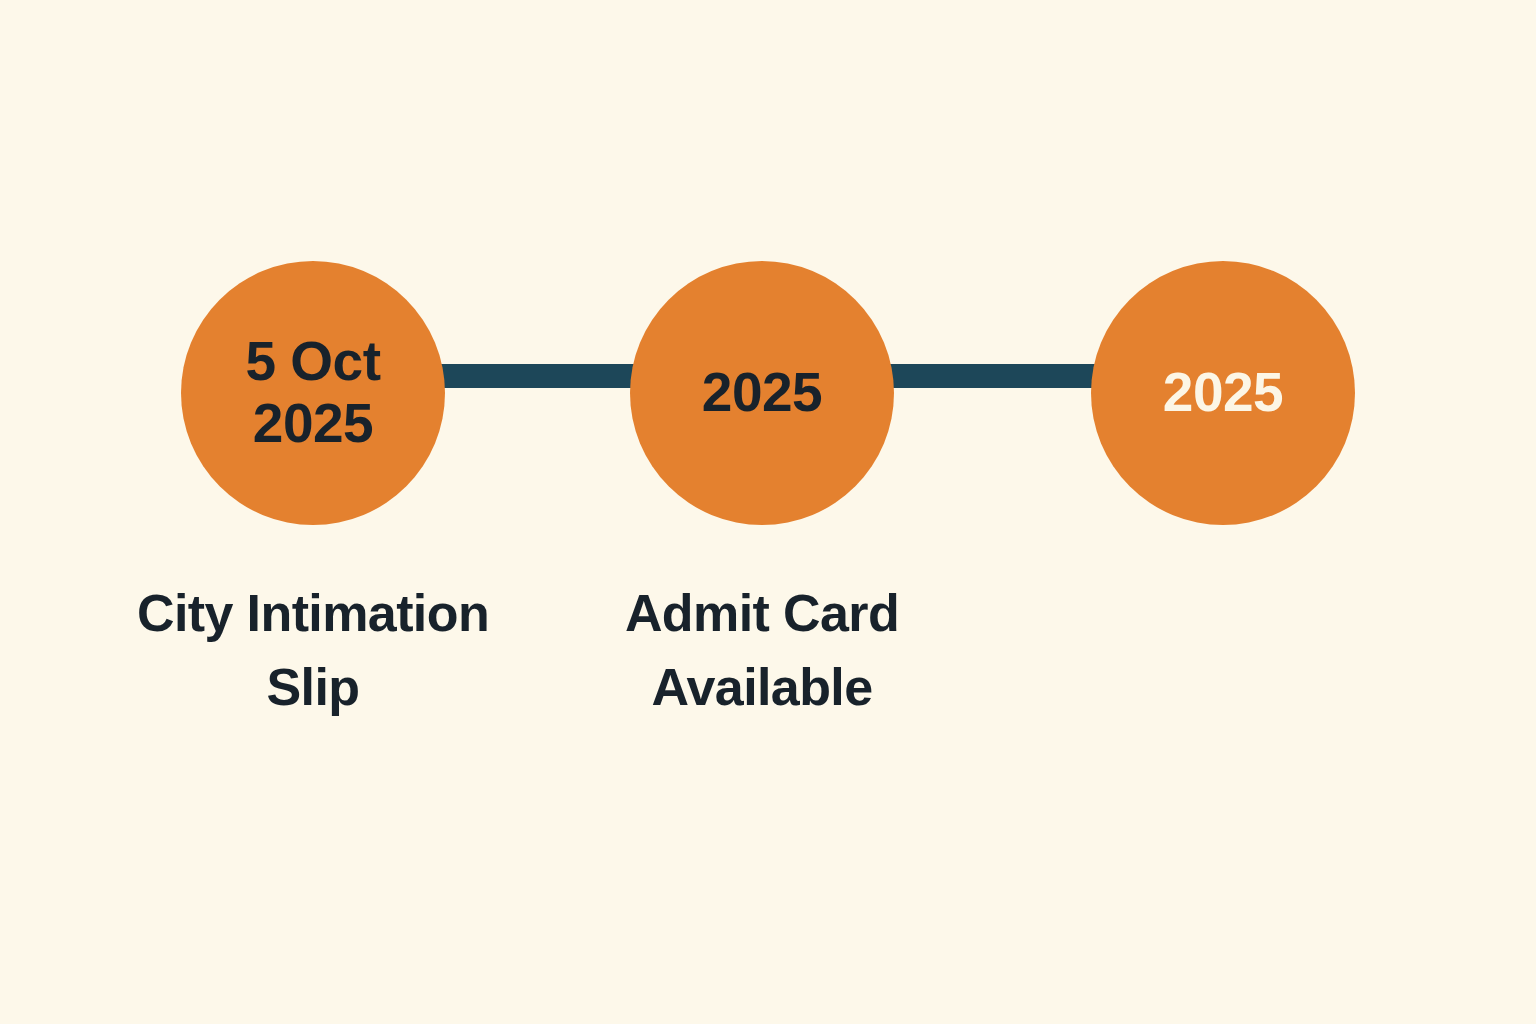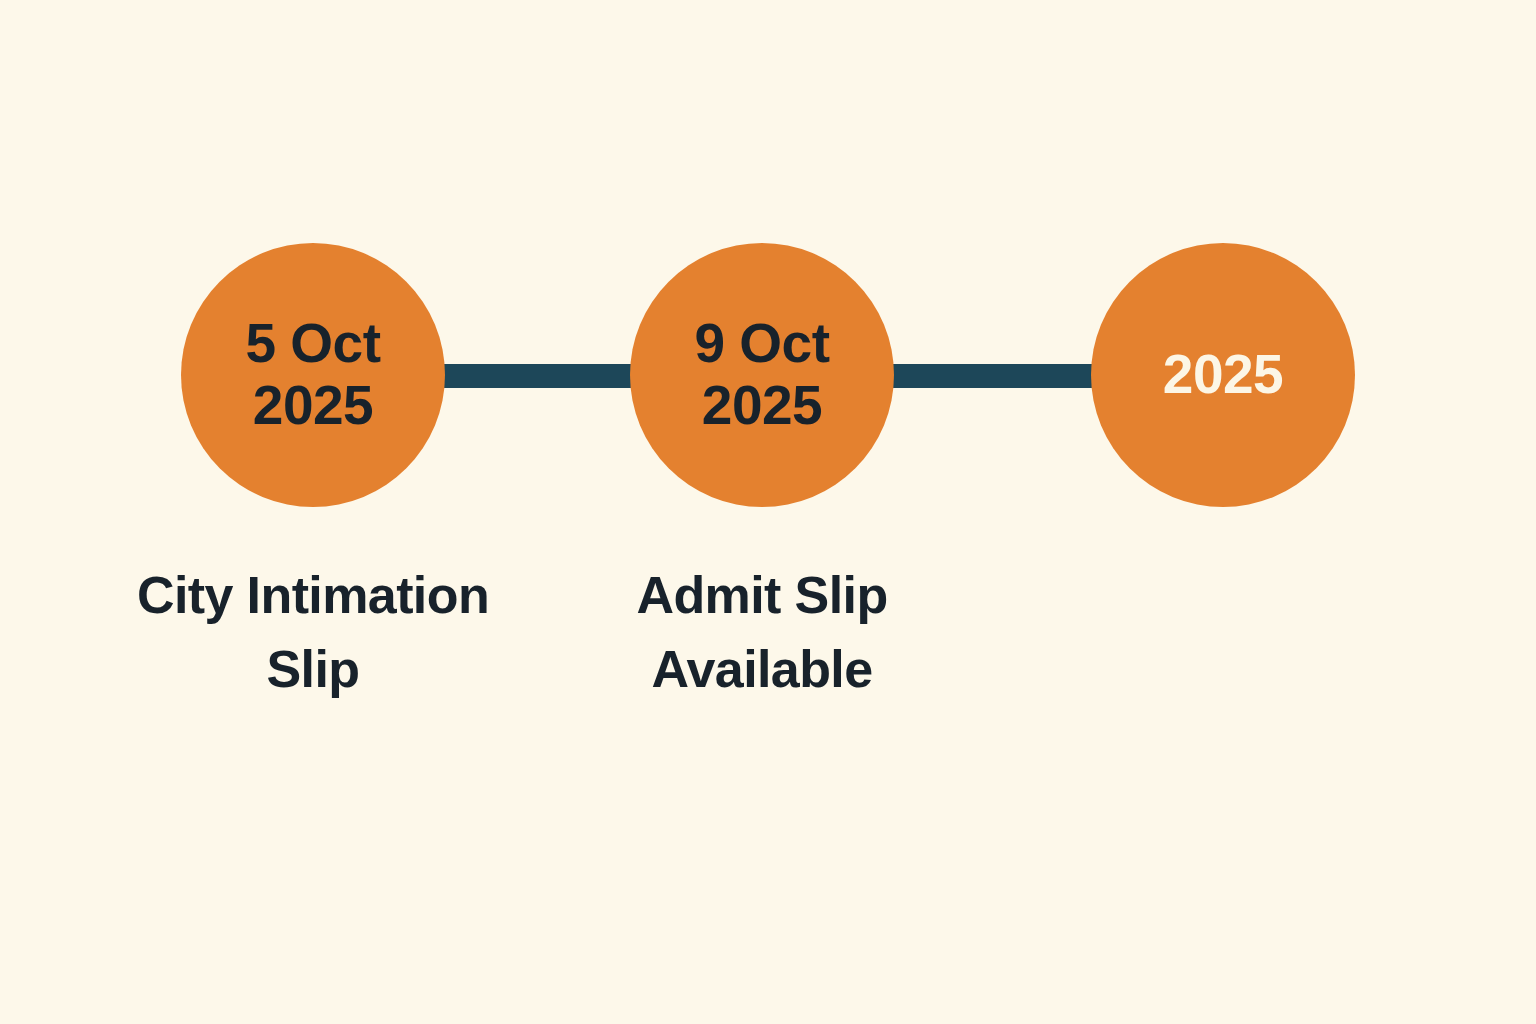--- a/index.html
+++ b/index.html
@@ -27,21 +27,21 @@
     background: #1D4759;
     top: 364px;
     z-index: 1;
   }
   .connector-1 { left: 430px;  width: 216px; }
   .connector-2 { left: 885px;  width: 222px; }
 
   
   .milestone {
     position: absolute;
-    top: 243px;
+    top: 261px;
     width: 420px;
     z-index: 2;
     display: flex;
     flex-direction: column;
     align-items: center;
   }
   .milestone-1 { left: 103px; }
   .milestone-2 { left: 552px; }
   .milestone-3 { left: 1013px; }
 
@@ -89,24 +89,23 @@
   <div class="milestone milestone-1">
     <div class="node-circle dark-text">
       <span class="node-date-line">5 Oct</span>
       <span class="node-date-line">2025</span>
     </div>
     <div class="milestone-caption">City Intimation Slip</div>
   </div>
 
   <div class="milestone milestone-2">
     <div class="node-circle dark-text">
-      <span class="node-date-line">9 Oct</span>
       <span class="node-date-line">2025</span>
     </div>
-    <div class="milestone-caption">Admit Slip Available</div>
+    <div class="milestone-caption">Admit Card Available</div>
   </div>
 
   <div class="milestone milestone-3">
     <div class="node-circle light-text">
       <span class="node-date-line">2025</span>
     </div>
   </div>
 
 </div>
 

